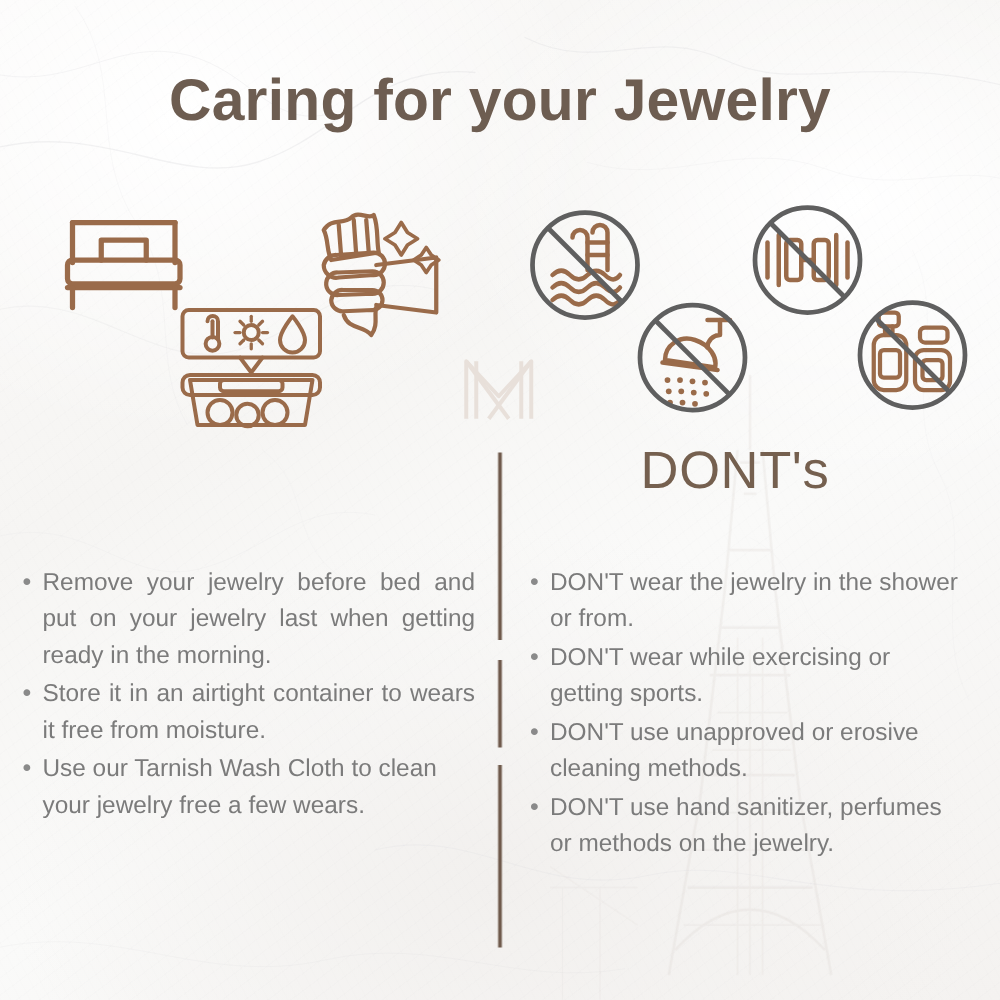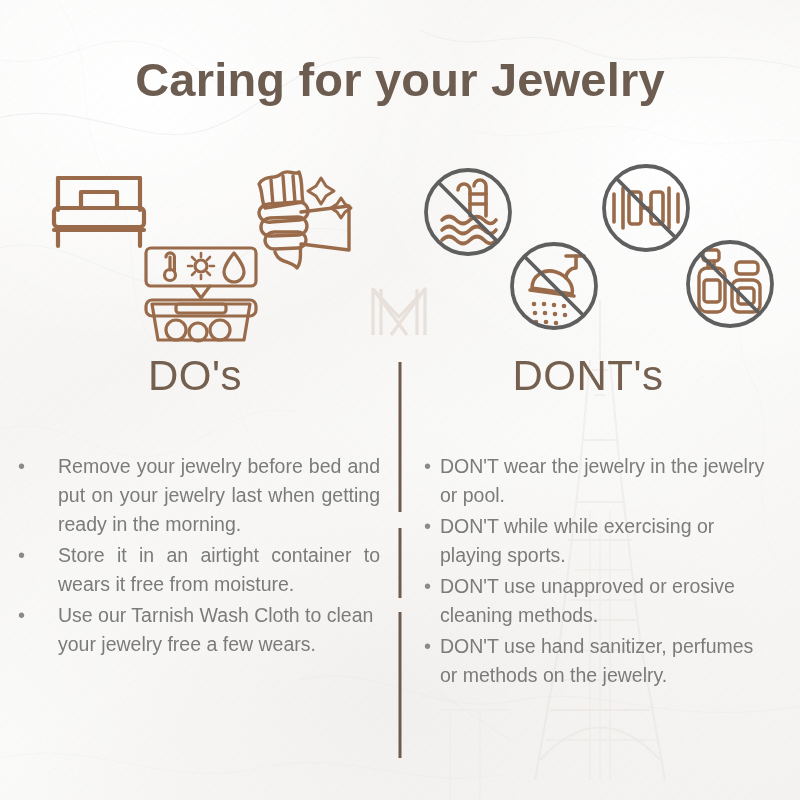--- a/index.html
+++ b/index.html
@@ -93,21 +93,21 @@
   .bullet-row { display: flex; align-items: flex-start; margin-bottom: 2px; }
   .bullet-dot {
     flex: 0 0 auto;
     width: 16px;
     font-size: 20px;
     line-height: 29px;
     color: #8a8a8a;
     text-align: left;
   }
   .bullet-text { flex: 1 1 auto; }
-  .list-do .bullet-text { text-align: justify; text-justify: inter-word; margin-left: 24px; }
+  .list-do .bullet-text { text-align: justify; text-justify: inter-word; }
   .list-do .bullet-row:last-child .bullet-text,
   .list-dont .bullet-text { text-align: left; }
 </style>
 </head>
 <body>
 
 <div id="poster">
 
   <div class="marble-base"></div>
 
@@ -310,21 +310,20 @@
   <svg style="position:absolute; left:367px; top:283px;" width="64" height="56" viewBox="0 0 64 56">
     <g fill="none" stroke="#e8e0da" stroke-width="3.2" stroke-linejoin="round">
       <path d="M6,52 L6,6 L32,34 L58,6 L58,52"></path>
       <path d="M14,6 L14,52"></path>
       <path d="M50,6 L50,52"></path>
       <path d="M6,6 L40,52"></path>
       <path d="M58,6 L24,52"></path>
     </g>
   </svg>
 
-  <div class="heading heading-do">DO's</div>
   <div class="heading heading-dont">DONT's</div>
 
   <svg class="divider" viewBox="0 0 4 400" preserveAspectRatio="none">
     <g stroke="#6f5a4c" stroke-width="3" stroke-linecap="butt">
       <line x1="2" y1="2" x2="2" y2="152"></line>
       <line x1="2" y1="168" x2="2" y2="238"></line>
       <line x1="2" y1="252" x2="2" y2="398"></line>
     </g>
   </svg>
 
@@ -339,25 +338,25 @@
     </div>
     <div class="bullet-row">
       <span class="bullet-dot">•</span>
       <span class="bullet-text">Use our Tarnish Wash Cloth to clean your jewelry free a few wears.</span>
     </div>
   </div>
 
   <div class="list list-dont">
     <div class="bullet-row">
       <span class="bullet-dot">•</span>
-      <span class="bullet-text">DON'T wear the jewelry in the jewelry or pool.</span>
-    </div>
-    <div class="bullet-row">
-      <span class="bullet-dot">•</span>
-      <span class="bullet-text">DON'T while while exercising or playing sports.</span>
+      <span class="bullet-text">DON'T wear the jewelry in the shower or from.</span>
+    </div>
+    <div class="bullet-row">
+      <span class="bullet-dot">•</span>
+      <span class="bullet-text">DON'T wear while exercising or getting sports.</span>
     </div>
     <div class="bullet-row">
       <span class="bullet-dot">•</span>
       <span class="bullet-text">DON'T use unapproved or erosive cleaning methods.</span>
     </div>
     <div class="bullet-row">
       <span class="bullet-dot">•</span>
       <span class="bullet-text">DON'T use hand sanitizer, perfumes or methods on the jewelry.</span>
     </div>
   </div>

